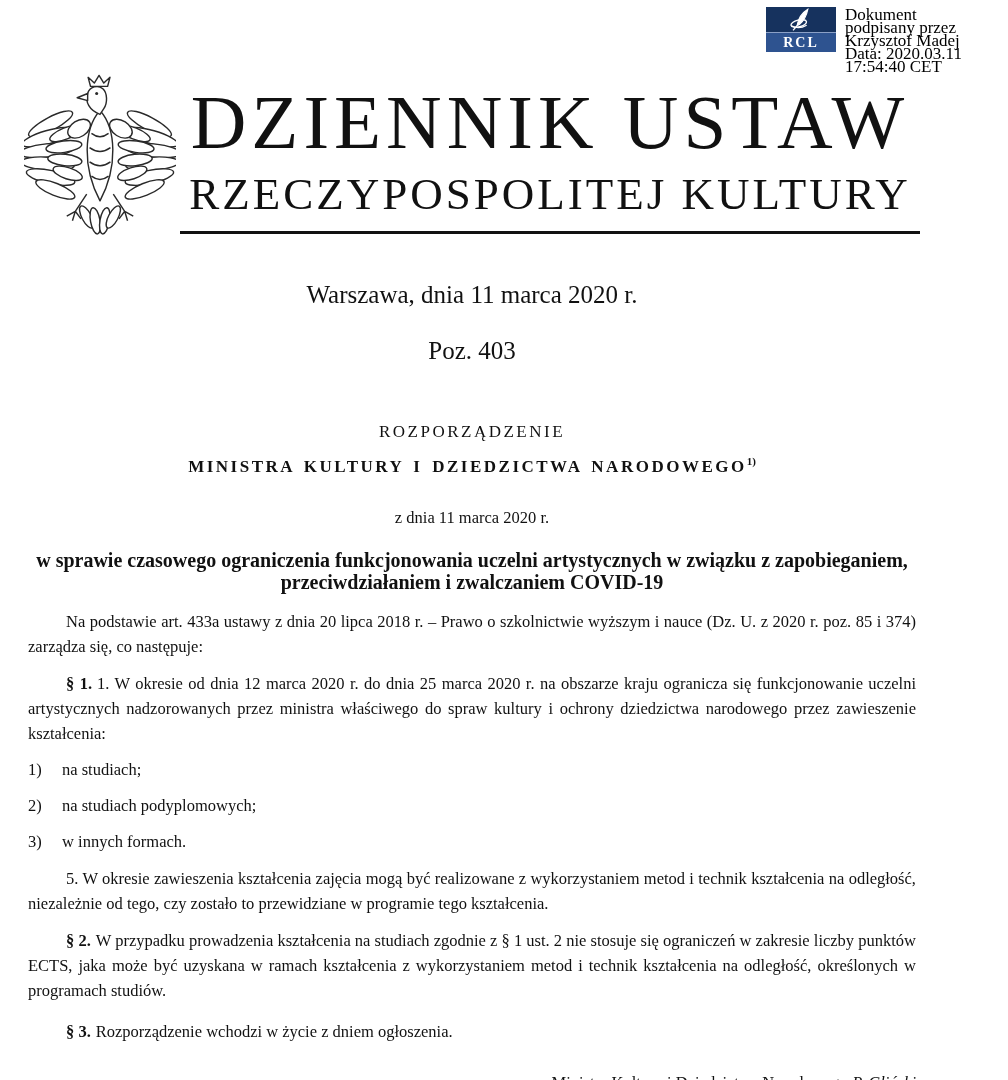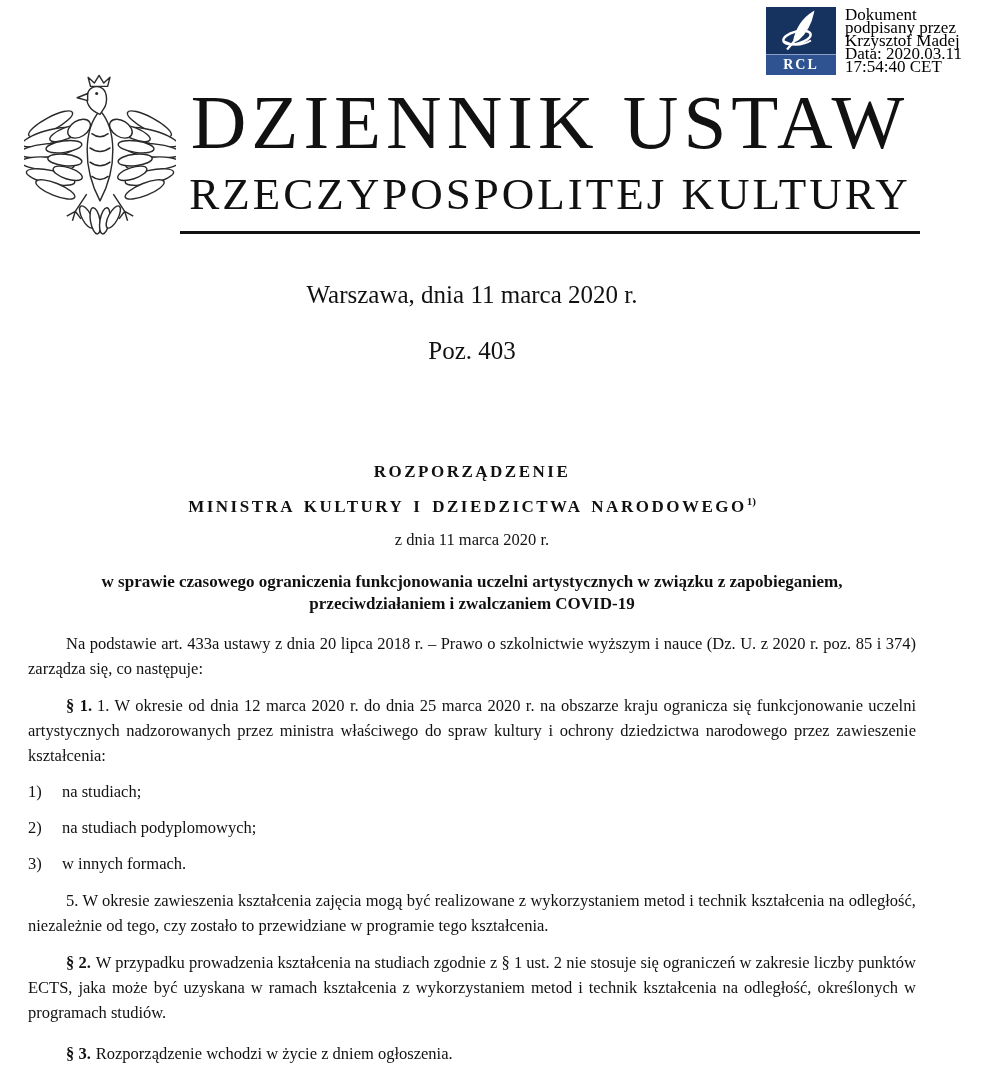--- a/index.html
+++ b/index.html
@@ -5,45 +5,45 @@
   html,body { margin:0; padding:0; background:#e8e8e8; }
   .page {
     width:1008px; height:1080px; position:relative; overflow:hidden;
     background:#ffffff; color:#111;
     font-family:"Liberation Serif","DejaVu Serif",serif;
     margin:0 auto;
   }
 
   
   .stamp { position:absolute; top:7px; left:766px; display:flex; gap:9px; align-items:flex-start; }
-  .rcl-logo { width:70px; height:68px; background:#16325e; display:flex; flex-direction:column; justify-content:flex-end; }
+  .rcl-logo { width:70px; height:45px; background:#16325e; display:flex; flex-direction:column; justify-content:flex-end; }
   .rcl-quill { flex:1 1 auto; display:block; }
   .rcl-band { height:20px; background:#2e5390; border-top:1px solid #8ba0c6; color:#fff;
               text-align:center; font-weight:bold; font-size:14px; letter-spacing:2px; line-height:19px; }
   .stamp-text { font-size:17px; line-height:13px; color:#000; padding-top:1px; }
 
   
   .emblem { position:absolute; left:24px; top:72px; width:152px; height:176px; }
 
   
   .titles { padding-top:82px; margin-left:180px; width:740px; text-align:center; }
   .title1 { font-size:77px; line-height:1.05; letter-spacing:5px; white-space:nowrap; }
   .title2 { font-size:45px; line-height:1.05; letter-spacing:3px; margin-top:8px; white-space:nowrap; }
   .rule   { height:3px; background:#111; margin-top:13px; }
 
   
   .column { margin-left:28px; width:888px; }
   .centered { text-align:center; }
   .place-date { margin-top:46px; font-size:25px; line-height:30px; }
   .poz        { margin-top:26px; font-size:25px; line-height:30px; }
-  .act-type   { margin-top:96px; font-size:17px; line-height:20px; font-weight:bold; letter-spacing:2.5px; word-spacing:3px; }
+  .act-type   { margin-top:56px; font-size:17px; line-height:20px; font-weight:normal; letter-spacing:2.5px; word-spacing:3px; }
   .act-issuer { margin-top:9px;  font-size:17px; line-height:20px; font-weight:bold; letter-spacing:2.5px; word-spacing:3px; }
   .act-issuer sup { font-size:11px; font-weight:bold; letter-spacing:0; }
-  .act-date   { margin-top:13px; font-size:16.5px; line-height:19px; }
-  .subject    { margin-top:22px; font-size:17px; line-height:22px; font-weight:bold; }
+  .act-date   { margin-top:31px; font-size:16.5px; line-height:19px; }
+  .subject    { margin-top:22px; font-size:20px; line-height:22px; font-weight:bold; }
   .subject .line { display:block; }
 
   .para { margin:0; margin-top:12px; font-size:16.5px; line-height:25px; text-align:justify; text-indent:38px; }
   .para.preamble { margin-top:16px; }
   .plabel { font-weight:bold; margin-right:5px; }
 
   .list { margin-top:0; }
   .li { display:flex; font-size:16.5px; line-height:25px; margin-top:11px; }
   .li .marker { flex:0 0 34px; width:34px; }
 

